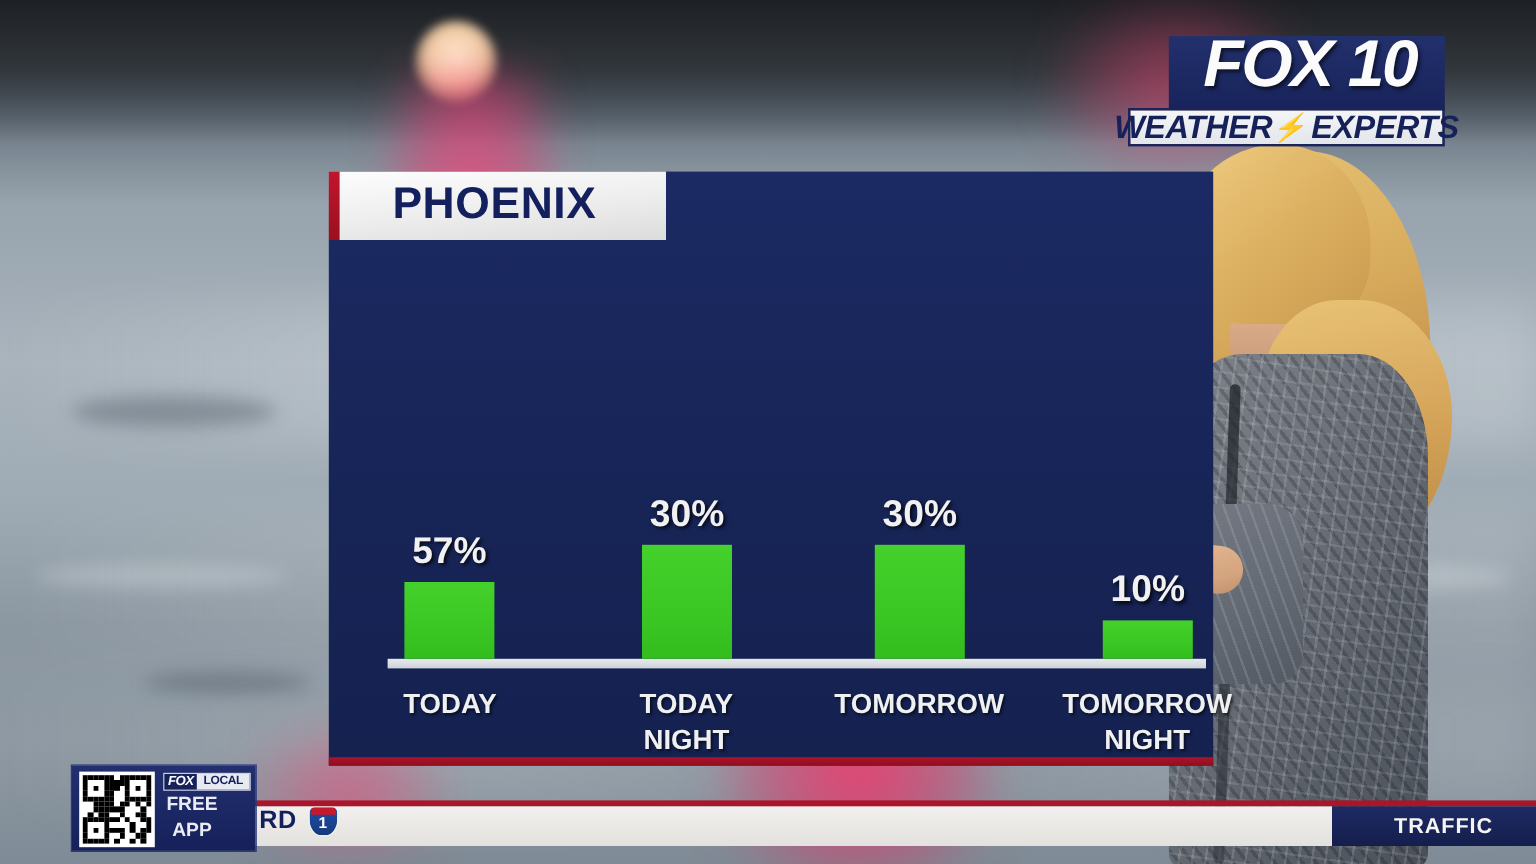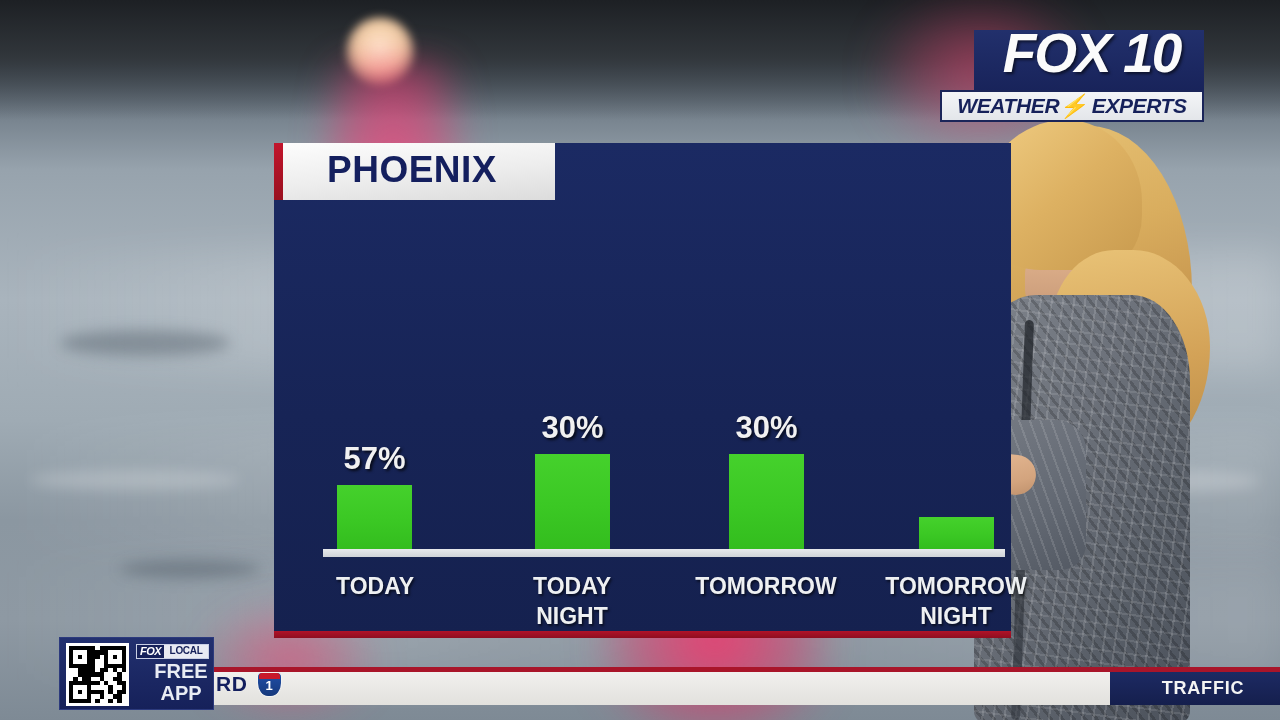--- a/index.html
+++ b/index.html
@@ -220,21 +220,21 @@
     width: 264px; height: 32px;
     background: linear-gradient(180deg, #f4f5f7 0%, #e3e6ea 100%);
     border: 2px solid #1b2559;
     box-sizing: border-box;
     display: flex;
     align-items: center;
     justify-content: center;
     gap: 2px;
   }
   .logo-we-text {
-    font-size: 21px;
+    font-size: 27px;
     font-weight: bold;
     font-style: italic;
     color: #16215a;
     letter-spacing: -.4px;
     white-space: nowrap;
   }
   .logo-bolt {
     display: inline-block;
     font-size: 23px;
     color: #16215a;
@@ -426,24 +426,24 @@
     background: #e8eaf2;
     color: #16215a;
     font-size: 10px;
     font-weight: bold;
     line-height: 12px;
     text-align: center;
     letter-spacing: -.3px;
   }
   .promo-free {
     position: absolute;
-    left: 81px; top: 22px;
+    left: 60px; top: 22px;
     width: 80px;
     text-align: center;
-    font-size: 20px;
+    font-size: 16px;
     font-weight: bold;
     color: #e9ecf4;
     line-height: 22px;
   }
 </style>
 </head>
 <body>
 
 <div id="screen">
 
@@ -506,20 +506,21 @@
       <div class="bar" style="left:261px;top:311px;width:75px;height:95px"></div>
       <div class="bar-value" style="left:241px;top:267px;width:115px">30%</div>
       <div class="bar-label" style="left:222px;top:428px;width:152px">TODAY
 NIGHT</div>
 
       <div class="bar" style="left:455px;top:311px;width:75px;height:95px"></div>
       <div class="bar-value" style="left:435px;top:267px;width:115px">30%</div>
       <div class="bar-label" style="left:406px;top:428px;width:172px">TOMORROW</div>
 
       <div class="bar" style="left:645px;top:374px;width:75px;height:32px"></div>
+      <div class="bar-value" style="left:625px;top:330px;width:115px">10%</div>
       <div class="bar-label" style="left:596px;top:428px;width:172px">TOMORROW
 NIGHT</div>
     </div>
   </div>
   <div class="panel-bottom-rule"></div>
 
   <div class="ticker-redline"></div>
   <div class="ticker-bar">
     <span class="ticker-text">RD</span>
     <span class="shield">

